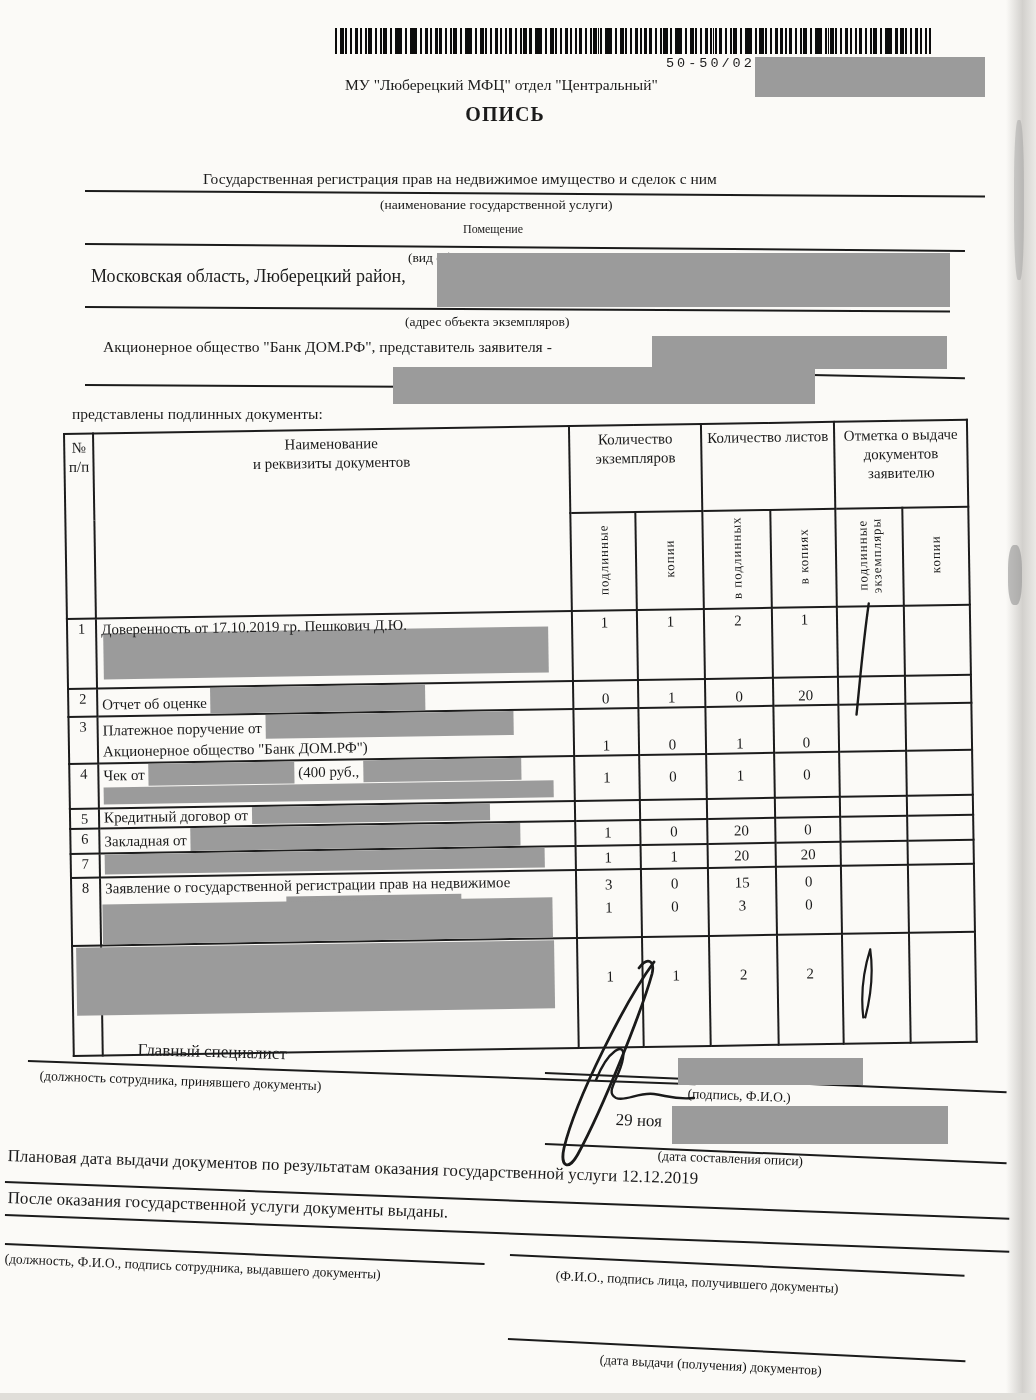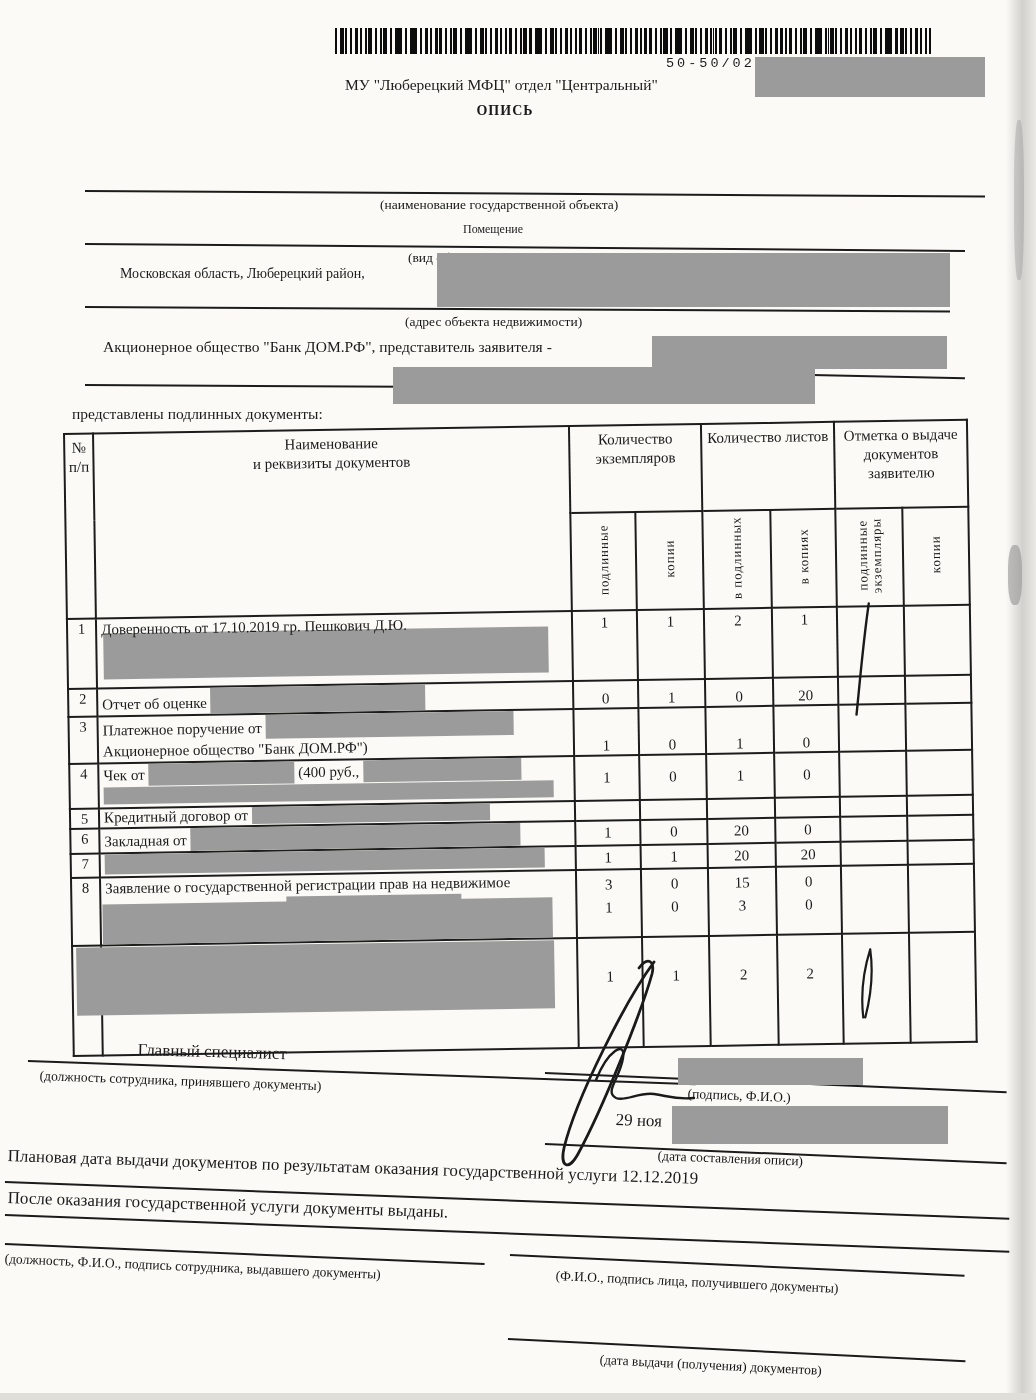--- a/index.html
+++ b/index.html
@@ -51,33 +51,34 @@
 
   <div class="edge-shadow"></div>
   <div class="edge-blob" style="left:1008px;top:545px;width:14px;height:60px;opacity:.55;"></div>
   <div class="edge-blob" style="left:1014px;top:120px;width:10px;height:160px;opacity:.35;"></div>
   <div class="bottom-edge"></div>
 
   <div id="barcode"></div>
   <div id="barcodeNum">50-50/022</div>
   <div class="abs redact" style="left:755px;top:57px;width:230px;height:40px;"></div>
   <div class="txt" style="left:345px;top:76px;font-size:15.5px;">МУ "Люберецкий МФЦ" отдел "Центральный"</div>
-  <div class="txt center" style="top:103px;font-size:14px;font-weight:bold;letter-spacing:1px;text-align:center;">ОПИСЬ</div>
-
+  <div class="txt center" style="top:103px;font-size:20px;font-weight:bold;letter-spacing:1px;text-align:center;">ОПИСЬ</div>
+
+  <div class="txt" style="left:203px;top:170px;font-size:15.5px;">Государственная регистрация прав на недвижимое имущество и сделок с ним</div>
   <div class="line" style="left:85px;top:190px;width:900px;transform:rotate(0.35deg);"></div>
-  <div class="cap" style="left:380px;top:197px;">(наименование государственной объекта)</div>
+  <div class="cap" style="left:380px;top:197px;">(наименование государственной услуги)</div>
 
   <div class="txt" style="left:463px;top:222px;font-size:12px;">Помещение</div>
   <div class="line" style="left:85px;top:243px;width:880px;transform:rotate(0.45deg);"></div>
   <div class="cap" style="left:408px;top:250px;">(вид объекта недвижимости)</div>
 
   <div class="line" style="left:85px;top:306px;width:865px;transform:rotate(0.3deg);"></div>
-  <div class="txt" style="left:120px;top:266px;font-size:14px;">Московская область, Люберецкий район,</div>
+  <div class="txt" style="left:91px;top:266px;font-size:18px;">Московская область, Люберецкий район,</div>
   <div class="abs redact" style="left:437px;top:253px;width:513px;height:54px;"></div>
-  <div class="cap" style="left:405px;top:314px;">(адрес объекта недвижимости)</div>
+  <div class="cap" style="left:405px;top:314px;">(адрес объекта экземпляров)</div>
 
   <div class="txt" style="left:103px;top:338px;font-size:15.5px;">Акционерное общество "Банк ДОМ.РФ", представитель заявителя -</div>
   <div class="abs redact" style="left:652px;top:336px;width:295px;height:33px;"></div>
   <div class="line" style="left:85px;top:384px;width:440px;transform:rotate(0.3deg);"></div>
   <div class="line" style="left:812px;top:374px;width:153px;transform:rotate(1.2deg);"></div>
   <div class="abs redact" style="left:393px;top:367px;width:422px;height:37px;"></div>
 
   <div class="txt" style="left:72px;top:405px;font-size:15.5px;">представлены подлинных документы:</div>
 
   <div id="tablewrap">

